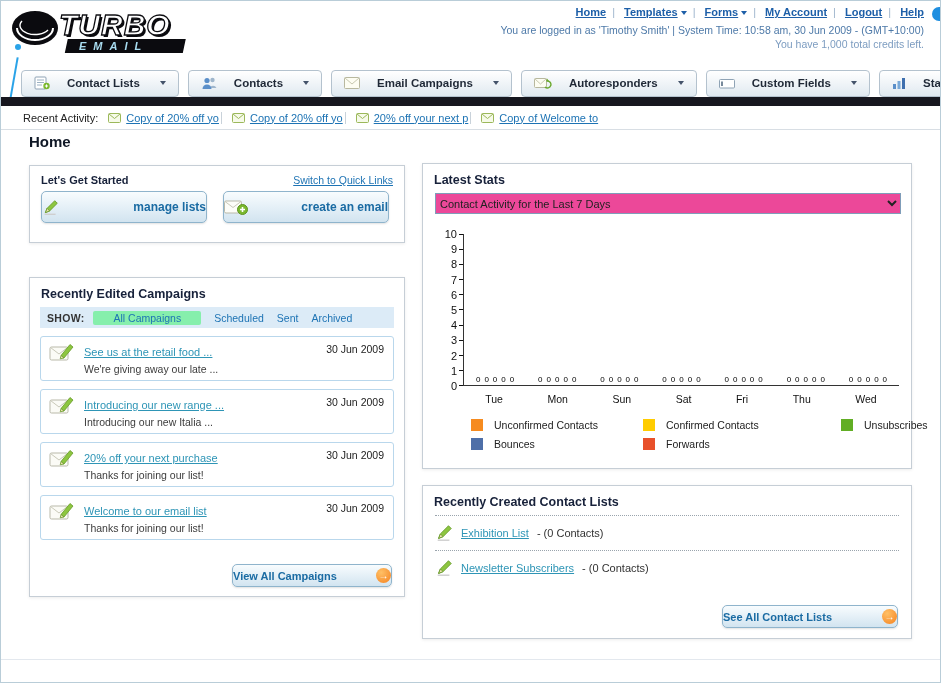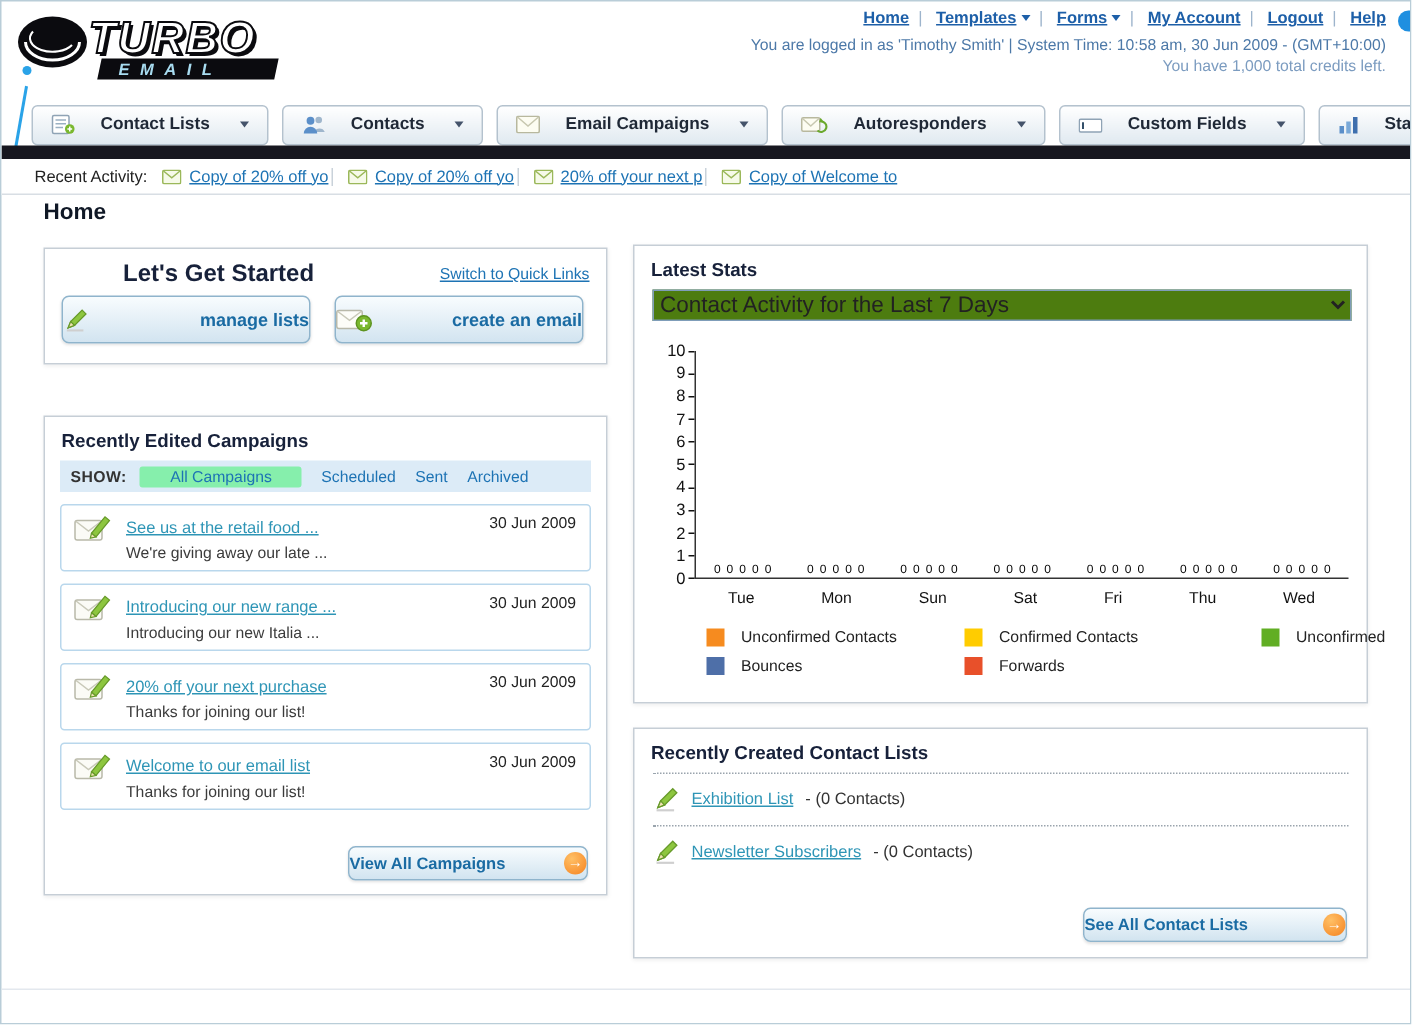--- a/index.html
+++ b/index.html
@@ -31,41 +31,41 @@
   .activity-item a { color:#1d73b4; text-decoration:underline; cursor:pointer; white-space:nowrap; }
 
   .home-title { position:absolute; left:28px; top:132px; font-size:15px; font-weight:bold; color:#101826; }
 
   
   .panel { position:absolute; background:#fff; border:1px solid #c6ced6; box-shadow:0 1px 3px rgba(0,0,0,.08); }
   .panel h2 { font-size:12.5px; font-weight:bold; color:#17213a; margin:9px 11px 6px; }
 
   .panel-getstarted { left:28px; top:164px; width:376px; height:78px; }
   .gs-head { display:flex; justify-content:space-between; align-items:center; margin:8px 11px 5px; }
-  .gs-title { font-size:16px; font-weight:bold; color:#17213a;margin-left:41px; }
+  .gs-title { font-size:11px; font-weight:bold; color:#17213a; }
   .gs-link { font-size:10.5px; color:#1d73b4; text-decoration:underline; cursor:pointer; }
   .gs-buttons { display:flex; gap:16px; margin:0 11px; }
   .btn-blue { display:inline-flex; align-items:center; justify-content:space-between; gap:8px; border:1px solid #8fb4cc; border-radius:5px; background:linear-gradient(#f8fcfe,#d2e4f0); color:#1a6ba3; font-weight:bold; font-size:12px; cursor:pointer; box-shadow:0 1px 2px rgba(0,0,0,.12); }
   .gs-buttons .btn-blue { width:166px; height:32px; }
 
   .panel-campaigns { left:28px; top:276px; width:376px; height:320px; }
   .filter-bar { display:flex; align-items:center; margin:0 10px; height:21px; background:#dcebf7; padding:0 7px; font-size:10.5px; }
   .filter-label { font-weight:bold; color:#333; margin-right:9px; letter-spacing:.3px; }
   .filter-link { color:#1d73b4; margin-right:13px; cursor:pointer; text-decoration:none; }
   .filter-link.selected { background:#86efac; padding:1px 20px; border-radius:2px; }
   .camp-item { position:relative; margin:8px 10px; border:1px solid #b9d7ec; border-radius:3px; background:#fff; padding:5px 8px; display:flex; gap:9px; min-height:40px; }
   .camp-text a { font-size:11px; color:#2e95b6; text-decoration:underline; cursor:pointer; }
   .camp-sub { font-size:10.5px; color:#3c3c3c; margin-top:3px; }
   .camp-date { position:absolute; top:6px; right:9px; font-size:10.5px; color:#222; }
   .view-all { position:absolute; right:12px; bottom:9px; width:160px; height:23px; font-size:11px; }
   .arrow-circle { display:inline-flex; align-items:center; justify-content:center; width:15px; height:15px; border-radius:50%; background:radial-gradient(circle at 35% 30%, #ffc066, #f58220); color:#fff; font-size:10px; font-weight:bold; }
   .arrow-circle::before { content:"\2192"; }
 
   .panel-stats { left:421px; top:162px; width:490px; height:306px; }
-  .stats-select { display:block; width:466px; margin:2px 12px 0; height:21px; font-size:15px; color:#222; border:1px solid #7f9db9; background:#4d7c0f; font-family:"Liberation Sans","DejaVu Sans",sans-serif; }
+  .stats-select { display:block; width:466px; margin:2px 12px 0; height:21px; font-size:11px; color:#222; border:1px solid #7f9db9; background:#ec4899; font-family:"Liberation Sans","DejaVu Sans",sans-serif; }
   .chart { display:flex; margin:20px 12px 0; }
   .y-axis { width:28px; height:160px; margin-top:-4px; display:flex; flex-direction:column; justify-content:space-between; align-items:flex-end; font-size:11px; color:#111; }
   .ytick { display:flex; align-items:center; height:8px; line-height:8px; }
   .ytick::after { content:""; display:inline-block; width:4px; height:1px; background:#111; margin-left:2px; }
   .plot { position:relative; flex:1; height:152px; border-left:1px solid #333; border-bottom:1px solid #333; }
   .vgroups { position:absolute; left:0; right:0; bottom:1px; display:flex; justify-content:space-around; }
   .vgroup { display:flex; gap:4px; font-size:8px; color:#000; }
   .day-row { display:flex; justify-content:space-around; margin:3px 12px 0 40px; font-size:10.5px; color:#111; }
   .legend { display:grid; grid-template-columns:172px 198px auto; row-gap:7px; margin:14px 0 0 48px; font-size:10.5px; color:#222; }
   .legend-entry { display:flex; align-items:center; gap:11px; }
@@ -388,21 +388,21 @@
       <span class="legend-entry">
           <span class="sw" style="background: rgb(246, 139, 31);"></span>
           <span>Unconfirmed Contacts</span>
         </span>
       <span class="legend-entry">
           <span class="sw" style="background: rgb(255, 204, 0);"></span>
           <span>Confirmed Contacts</span>
         </span>
       <span class="legend-entry">
           <span class="sw" style="background: rgb(97, 174, 36);"></span>
-          <span>Unconfirmed</span>
+          <span>Unsubscribes</span>
         </span>
       <span class="legend-entry">
           <span class="sw" style="background: rgb(78, 111, 168);"></span>
           <span>Bounces</span>
         </span>
       <span class="legend-entry">
           <span class="sw" style="background: rgb(232, 80, 42);"></span>
           <span>Forwards</span>
         </span>
     </div>

